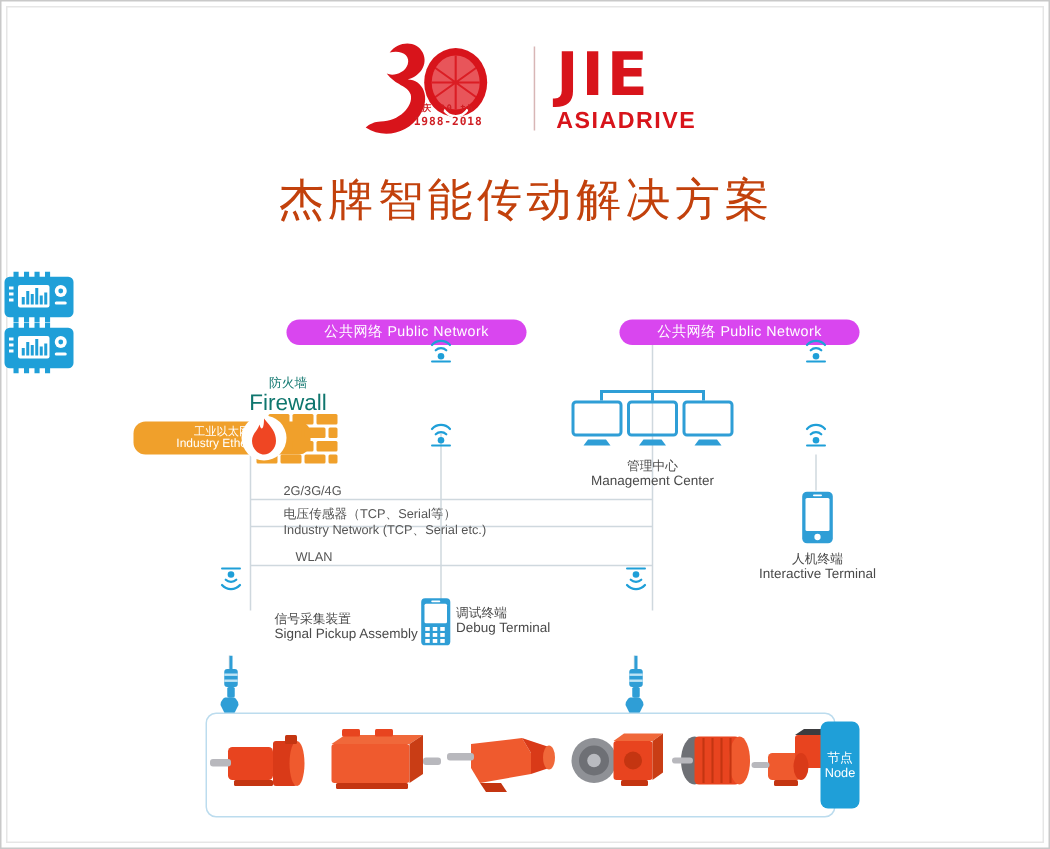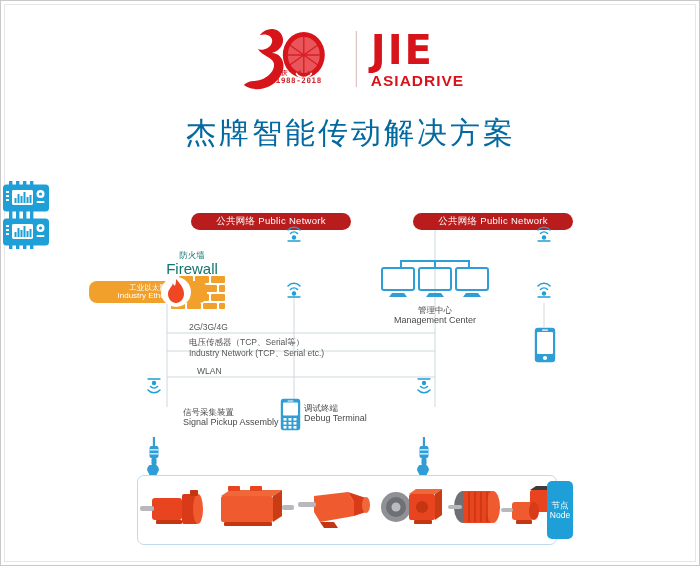--- a/index.html
+++ b/index.html
@@ -20,27 +20,27 @@
   .anniv-txt .l1{font-size:6px;letter-spacing:1px;font-weight:bold;}
   .anniv-txt .l2{font-size:7.5px;letter-spacing:.6px;font-weight:bold;}
   .divider-v{width:1px;height:56px;background:#d8b6b6;}
   .jie{display:flex;flex-direction:column;align-items:flex-start;line-height:1;}
   .jie .j1{font-size:40px;font-weight:bold;color:#d8141b;letter-spacing:2px;
         font-family:"DejaVu Sans","Liberation Sans",sans-serif;
         -webkit-text-stroke:0px;}
   .jie .j2{margin-top:3px;font-size:15.5px;font-weight:bold;color:#d8141b;letter-spacing:1px;}
 
   #page-title{position:absolute;left:0;top:112px;width:700px;text-align:center;
-        font-size:30px;color:#0369a1;letter-spacing:3px;
+        font-size:30px;color:#c2410c;letter-spacing:3px;
         font-family:"DejaVu Sans","Liberation Sans",sans-serif;font-weight:400;}
 
   
   #diagram{position:absolute;left:0;top:180px;width:700px;height:380px;}
 
-  .netbar{position:absolute;height:17px;border-radius:9px;background:#b91c1c;
+  .netbar{position:absolute;height:17px;border-radius:9px;background:#d946ef;
         color:#ffffff;font-size:9.5px;display:flex;align-items:center;
         justify-content:center;white-space:nowrap;letter-spacing:.3px;}
   #netbar-left{left:190px;top:32px;width:160px;}
   #netbar-right{left:412px;top:32px;width:160px;}
 
   .cloud{position:absolute;text-align:center;color:#ffffff;
          display:flex;flex-direction:column;align-items:center;justify-content:center;
          line-height:1.12;}
   .cloud .c-zh{font-size:8px;letter-spacing:.5px;}
   .cloud .c-en{font-size:9.5px;}
@@ -298,20 +298,24 @@
     </div>
 
     <div id="phone-icon">
       <svg width="22" height="36" viewBox="0 0 22 36">
         <rect x="0.8" y="0.8" width="20.4" height="34.4" rx="3.2" fill="#2f9ed6"></rect>
         <rect x="3" y="5" width="16" height="22" rx="1" fill="#ffffff"></rect>
         <rect x="8" y="2.6" width="6" height="1.2" rx=".6" fill="#ffffff"></rect>
         <circle cx="11" cy="31" r="2.1" fill="#ffffff"></circle>
       </svg>
     </div>
+    <div class="label2" id="phone-label">
+      <div class="zh">人机终端</div>
+      <div class="en">Interactive Terminal</div>
+    </div>
 
     <div class="netlabel" style="left:188px;top:141px;">2G/3G/4G</div>
     <div class="netlabel" style="left:188px;top:156px;">
       <div>电压传感器（TCP、Serial等）</div>
       <div>Industry Network (TCP、Serial etc.)</div>
     </div>
     <div class="netlabel" style="left:196px;top:185px;">WLAN</div>
 
     <div id="spa-left">
       <svg width="50" height="34" viewBox="0 0 50 34">

